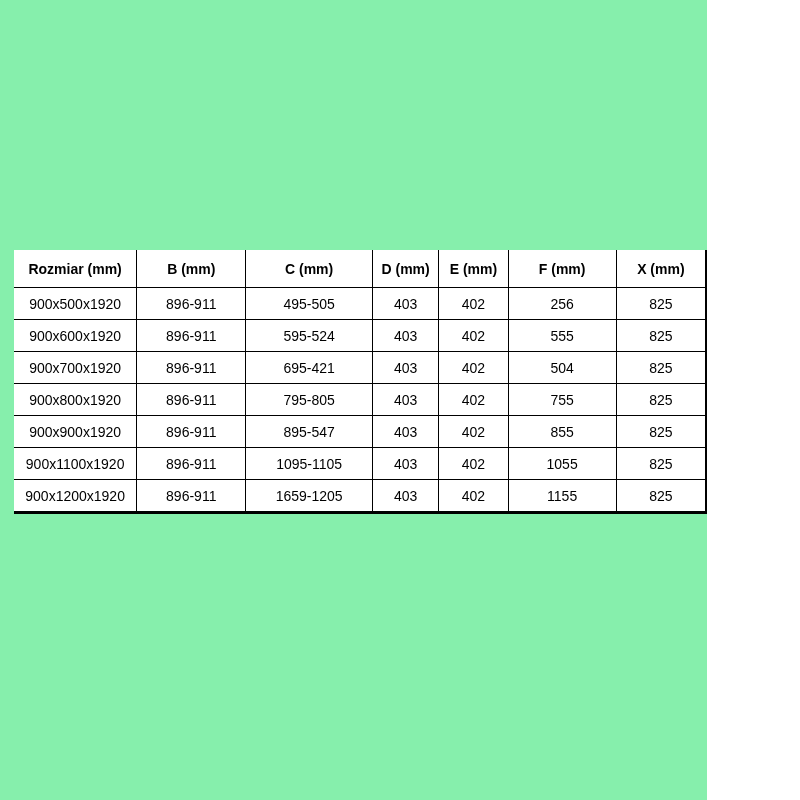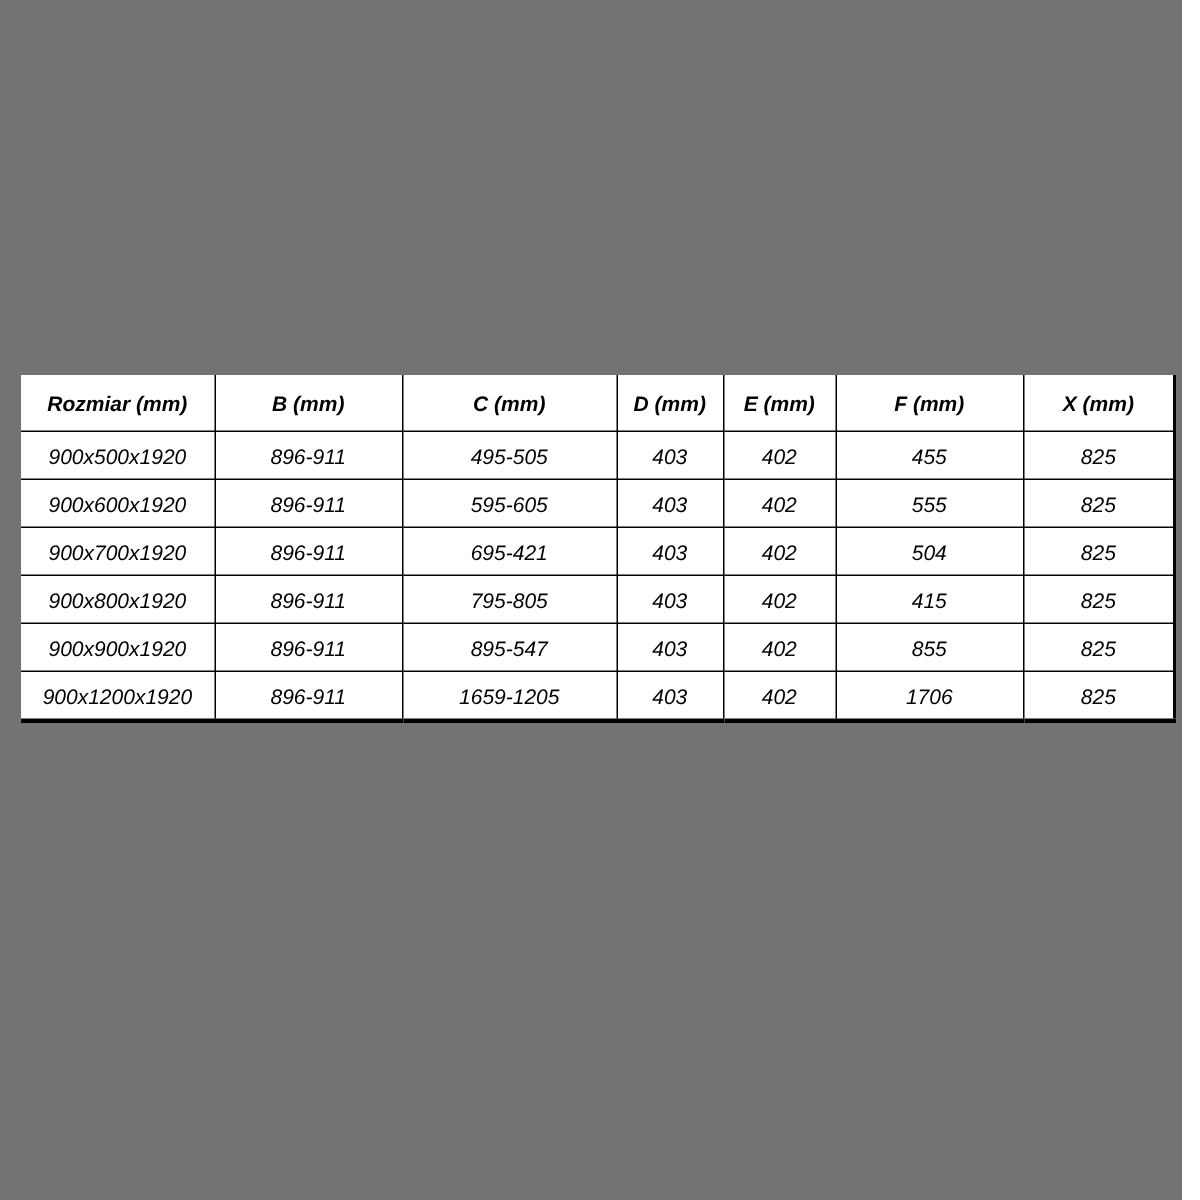--- a/index.html
+++ b/index.html
@@ -5,24 +5,23 @@
   html, body {
     margin: 0;
     padding: 0;
     width: 800px;
     height: 800px;
     background: #ffffff;
     font-family: "Liberation Sans", sans-serif;
   }
   .canvas {
     position: relative;
-    width: 788px;
+    width: 707px;
     height: 800px;
-    background: #737373;
-    font-style: italic;
+    background: #86efac;
   }
   table.size-table {
     position: absolute;
     left: 14px;
     top: 250px;
     border-collapse: collapse;
     table-layout: fixed;
     font-size: 14px;
     color: #000000;
     background: #ffffff;
@@ -85,63 +84,72 @@
           <th>X (mm)</th>
         </tr>
     </thead>
     <tbody>
         <tr>
           <td>900x500x1920</td>
           <td>896-911</td>
           <td>495-505</td>
           <td>403</td>
           <td>402</td>
-          <td>455</td>
+          <td>256</td>
           <td>825</td>
         </tr>
         <tr>
           <td>900x600x1920</td>
           <td>896-911</td>
-          <td>595-605</td>
+          <td>595-524</td>
           <td>403</td>
           <td>402</td>
           <td>555</td>
           <td>825</td>
         </tr>
         <tr>
           <td>900x700x1920</td>
           <td>896-911</td>
           <td>695-421</td>
           <td>403</td>
           <td>402</td>
           <td>504</td>
           <td>825</td>
         </tr>
         <tr>
           <td>900x800x1920</td>
           <td>896-911</td>
           <td>795-805</td>
           <td>403</td>
           <td>402</td>
-          <td>415</td>
+          <td>755</td>
           <td>825</td>
         </tr>
         <tr>
           <td>900x900x1920</td>
           <td>896-911</td>
           <td>895-547</td>
           <td>403</td>
           <td>402</td>
           <td>855</td>
           <td>825</td>
         </tr>
         <tr>
+          <td>900x1100x1920</td>
+          <td>896-911</td>
+          <td>1095-1105</td>
+          <td>403</td>
+          <td>402</td>
+          <td>1055</td>
+          <td>825</td>
+        </tr>
+        <tr>
           <td>900x1200x1920</td>
           <td>896-911</td>
           <td>1659-1205</td>
           <td>403</td>
           <td>402</td>
-          <td>1706</td>
+          <td>1155</td>
           <td>825</td>
         </tr>
       </tbody>
   </table>
 </div>
 
 </body></html>

